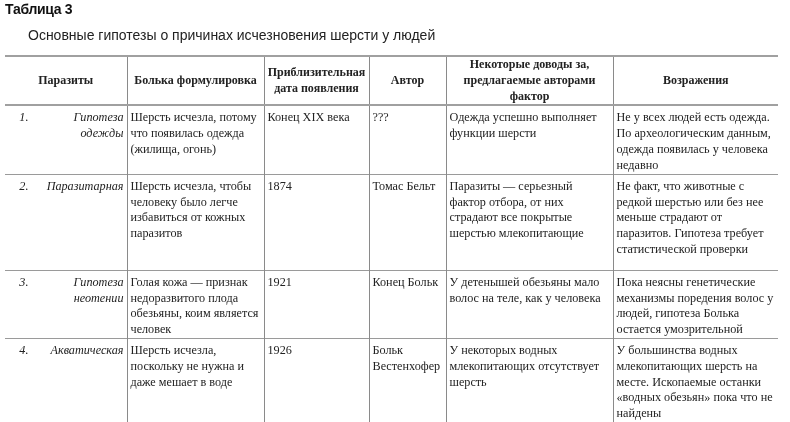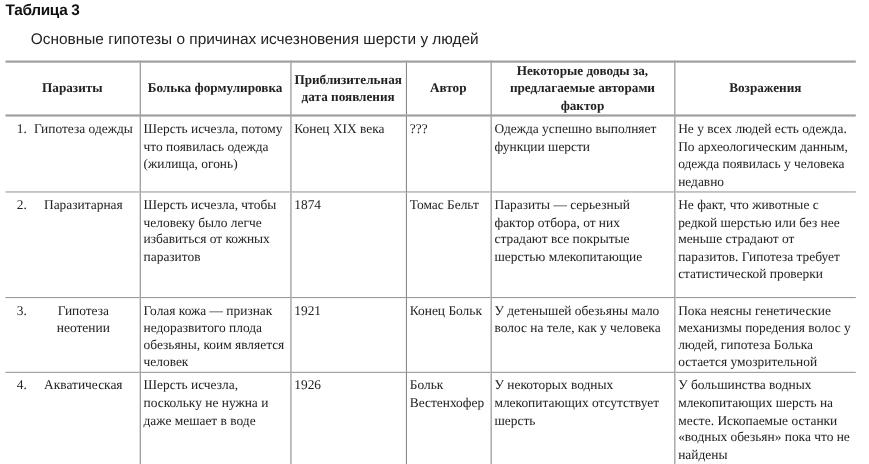--- a/index.html
+++ b/index.html
@@ -17,21 +17,21 @@
       position: absolute; left: 5px; top: 55px;
       width: 773px; border-collapse: collapse; table-layout: fixed;
       font-family: "Liberation Serif", serif; font-size: 12.2px; line-height: 15.8px; color: #222;
     }
     .t th, .t td { border-left: 1px solid #8a8a8a; vertical-align: top; padding: 0 3px; }
     .t th:first-child, .t td:first-child { border-left: none; }
     .t thead tr { border-top: 2px solid #a0a0a0; border-bottom: 2px solid #a0a0a0; height: 49px; }
     .t th { font-weight: bold; vertical-align: middle; text-align: center; font-size: 12px; }
     .t tbody tr { border-bottom: 1.5px solid #9a9a9a; }
     .t tbody td { padding-top: 4px; text-align: left; }
-    .t td.hyp { text-align: center; padding-left: 6px; }
+    .t td.hyp { text-align: right; padding-left: 6px; font-style: italic; }
     .num { display: inline-block; width: 17px; vertical-align: top; }
     .hypname { display: inline-block; width: 95px; vertical-align: top; }
     .r1 { height: 69px; } .r2 { height: 96px; } .r3 { height: 68px; } .r4 { height: 80px; }
   </style>
 </head>
 <body>
 
 <div class="title">Таблица 3</div>
 <div class="subtitle">Основные гипотезы о причинах исчезновения шерсти у людей</div>
 

